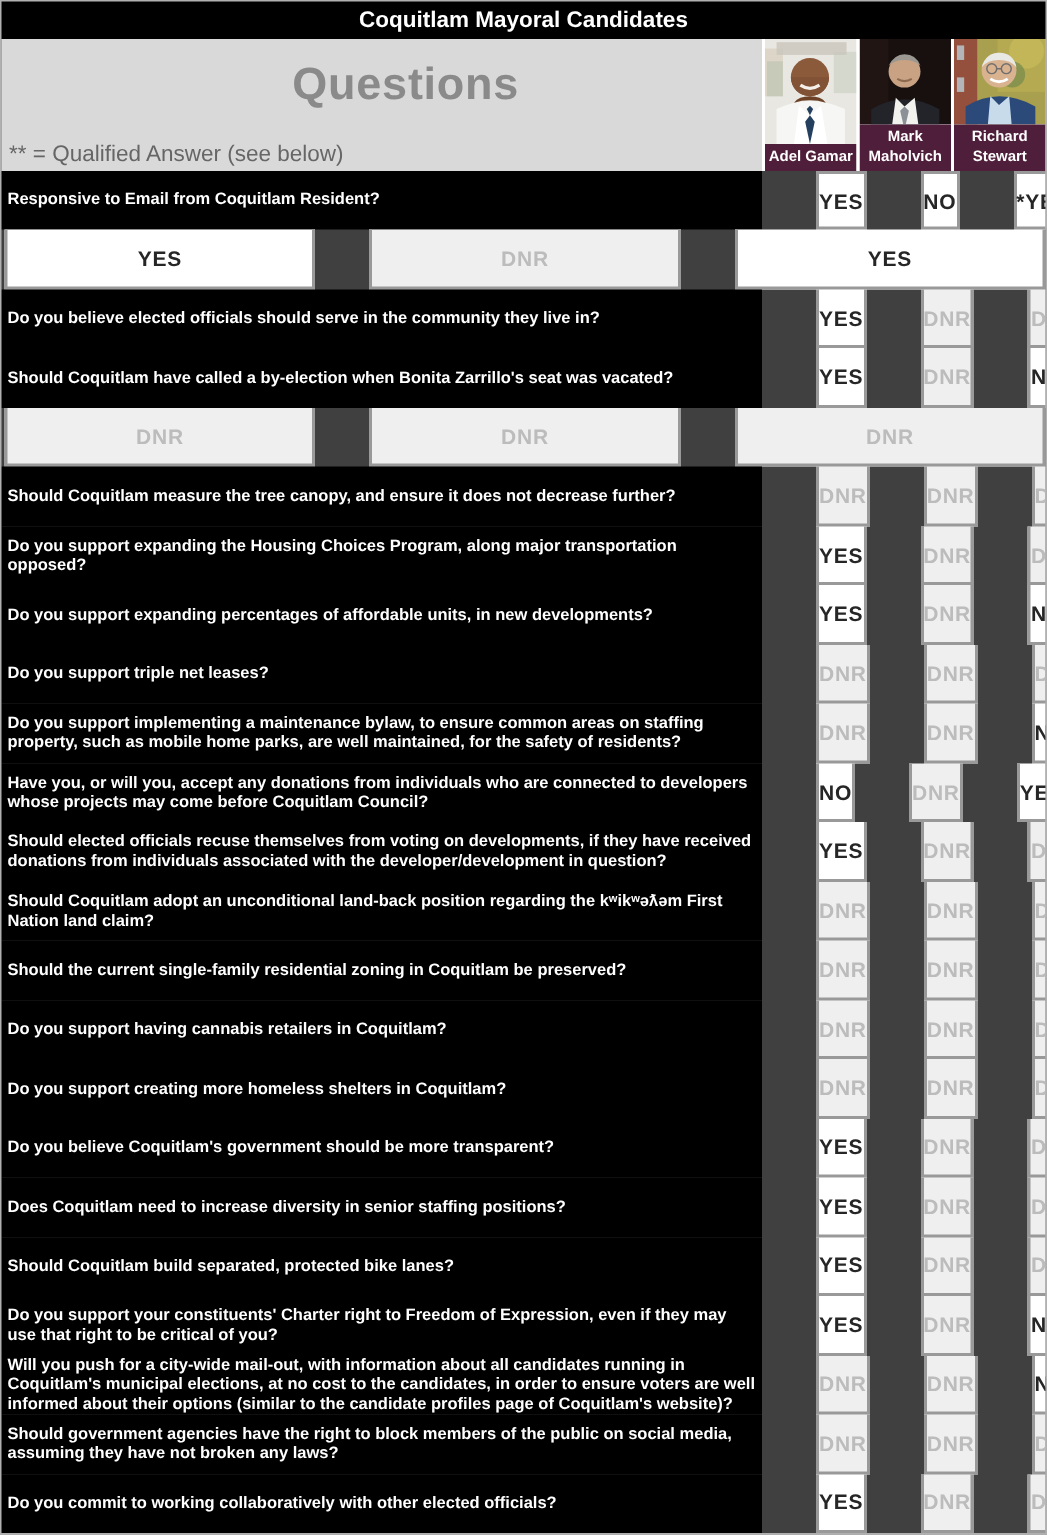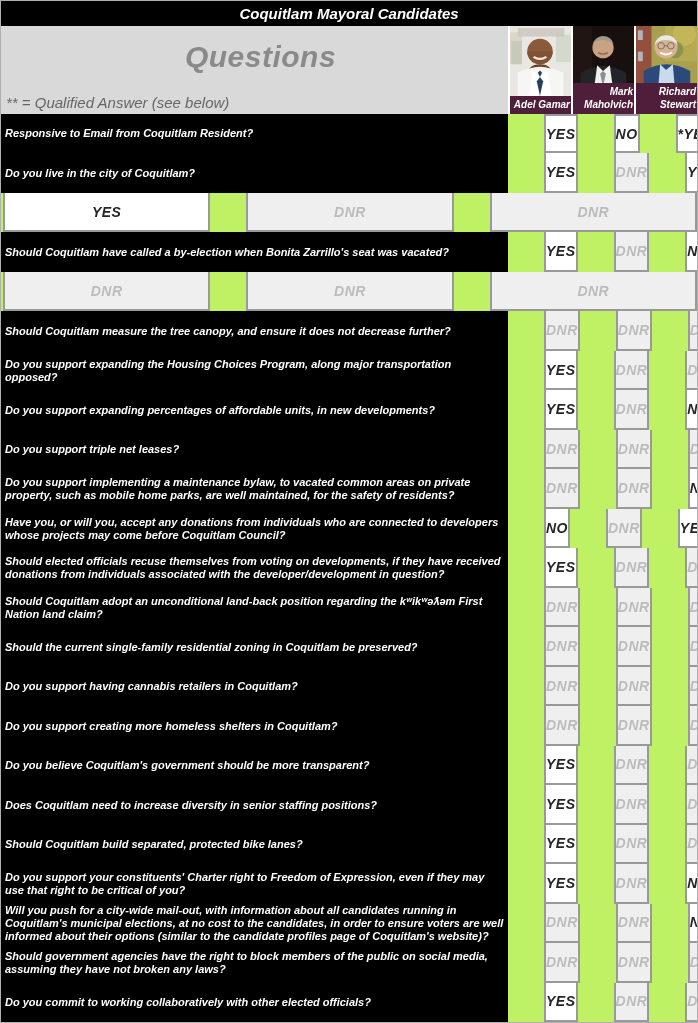--- a/index.html
+++ b/index.html
@@ -3,26 +3,25 @@
 <meta charset="utf-8">
 <style>
   * { box-sizing: border-box; margin: 0; padding: 0; }
   html, body { background: #fff; }
   body { font-family: "Liberation Sans", sans-serif; }
 
   .page {
     position: relative;
     width: 698px;
     height: 1023px;
-    background: #bef264;
+    background: #404040;
     border: 1px solid #b0b0b0;
     overflow: hidden;
     display: flex;
     flex-direction: column;
-    font-style: italic;
   }
 
   
   .title-bar {
     height: 25px;
     background: var(--header-bg, #000);
     color: var(--header-text, #fff);
     display: flex;
     align-items: center;
     justify-content: center;
@@ -39,21 +38,21 @@
     background: #fff;
   }
   .questions-panel {
     flex: 0 0 507px;
     background: var(--panel-bg, #d9d9d9);
     position: relative;
   }
   .questions-heading {
     position: absolute;
     top: 14px;
-    left: 6px;
+    left: 16px;
     width: 100%;
     text-align: center;
     font-size: 30px;
     font-weight: bold;
     letter-spacing: 0.5px;
     color: var(--questions-heading, #8a8a8a);
   }
   .footnote {
     position: absolute;
     left: 5px;
@@ -78,21 +77,21 @@
     overflow: hidden;
     min-height: 0;
   }
   .candidate-photo svg { width: 100%; height: 100%; display: block; }
   .candidate-name {
     flex: 0 0 auto;
     background: var(--name-plate-bg, #4f1e3a);
     color: var(--name-plate-text, #fff);
     font-size: 10px;
     font-weight: bold;
-    text-align: right;
+    text-align: center;
     line-height: 1.3;
     padding: 2px 1px 3px 1px;
   }
 
   
   .rows {
     flex: 1 1 auto;
     display: flex;
     flex-direction: column;
   }
@@ -207,27 +206,27 @@
 
   <div class="rows">
   <div class="row">
     <div class="q-cell">Responsive to Email from Coquitlam Resident?</div>
     <div class="answer-cell">YES</div>
     <div class="answer-cell">NO</div>
     <div class="answer-cell">*YES*</div>
   </div>
 
   <div class="row">
-    <div class="q-cell">Do you live in the city of Coquitlam?</div>
-    <div class="answer-cell">YES</div>
-    <div class="answer-cell dnr">DNR</div>
-    <div class="answer-cell">YES</div>
-  </div>
-
-  <div class="row">
+    <div class="answer-cell">YES</div>
+    <div class="answer-cell dnr">DNR</div>
+    <div class="answer-cell">YES</div>
+  </div>
+
+  <div class="row">
+    <div class="q-cell">Do you believe elected officials should serve in the community they live in?</div>
     <div class="answer-cell">YES</div>
     <div class="answer-cell dnr">DNR</div>
     <div class="answer-cell dnr">DNR</div>
   </div>
 
   <div class="row">
     <div class="q-cell">Should Coquitlam have called a by-election when Bonita Zarrillo's seat was vacated?</div>
     <div class="answer-cell">YES</div>
     <div class="answer-cell dnr">DNR</div>
     <div class="answer-cell">NO</div>
@@ -261,21 +260,21 @@
   </div>
 
   <div class="row">
     <div class="q-cell">Do you support triple net leases?</div>
     <div class="answer-cell dnr">DNR</div>
     <div class="answer-cell dnr">DNR</div>
     <div class="answer-cell dnr">DNR</div>
   </div>
 
   <div class="row">
-    <div class="q-cell">Do you support implementing a maintenance bylaw, to vacated common areas on private property, such as mobile home parks, are well maintained, for the safety of residents?</div>
+    <div class="q-cell">Do you support implementing a maintenance bylaw, to ensure common areas on staffing property, such as mobile home parks, are well maintained, for the safety of residents?</div>
     <div class="answer-cell dnr">DNR</div>
     <div class="answer-cell dnr">DNR</div>
     <div class="answer-cell">NO</div>
   </div>
 
   <div class="row">
     <div class="q-cell">Have you, or will you, accept any donations from individuals who are connected to developers whose projects may come before Coquitlam Council?</div>
     <div class="answer-cell">NO</div>
     <div class="answer-cell dnr">DNR</div>
     <div class="answer-cell">YES</div>

